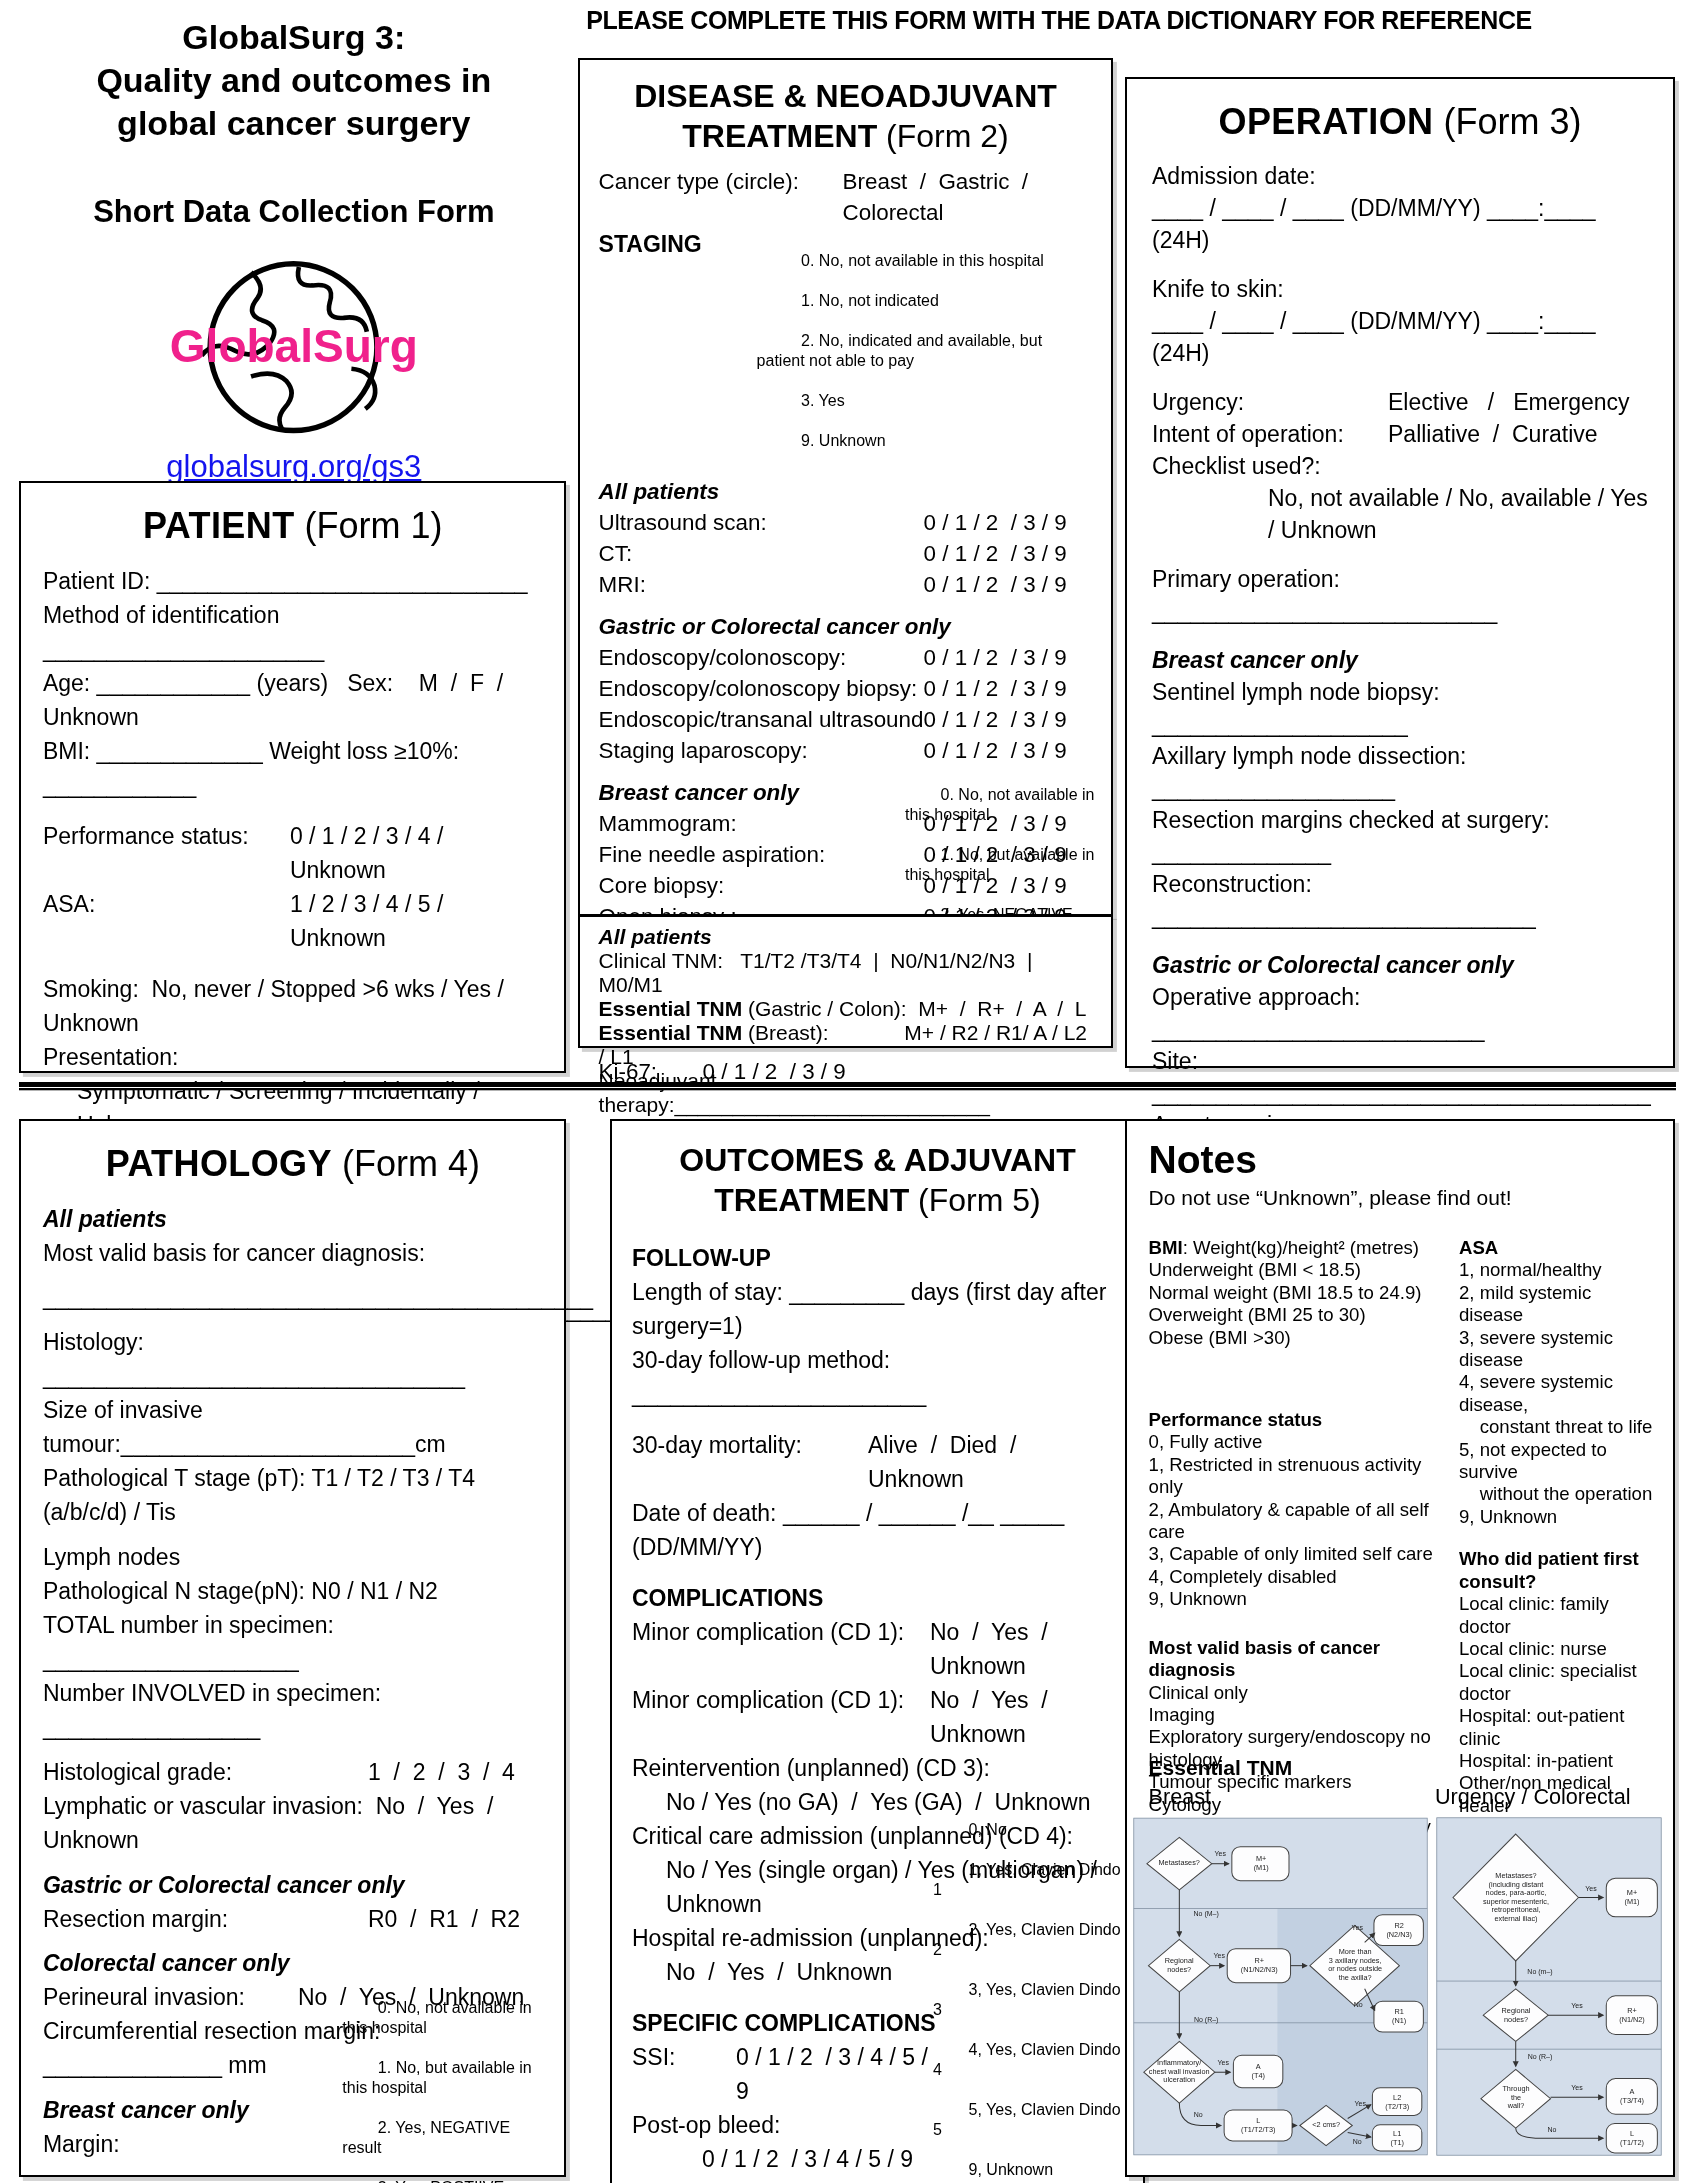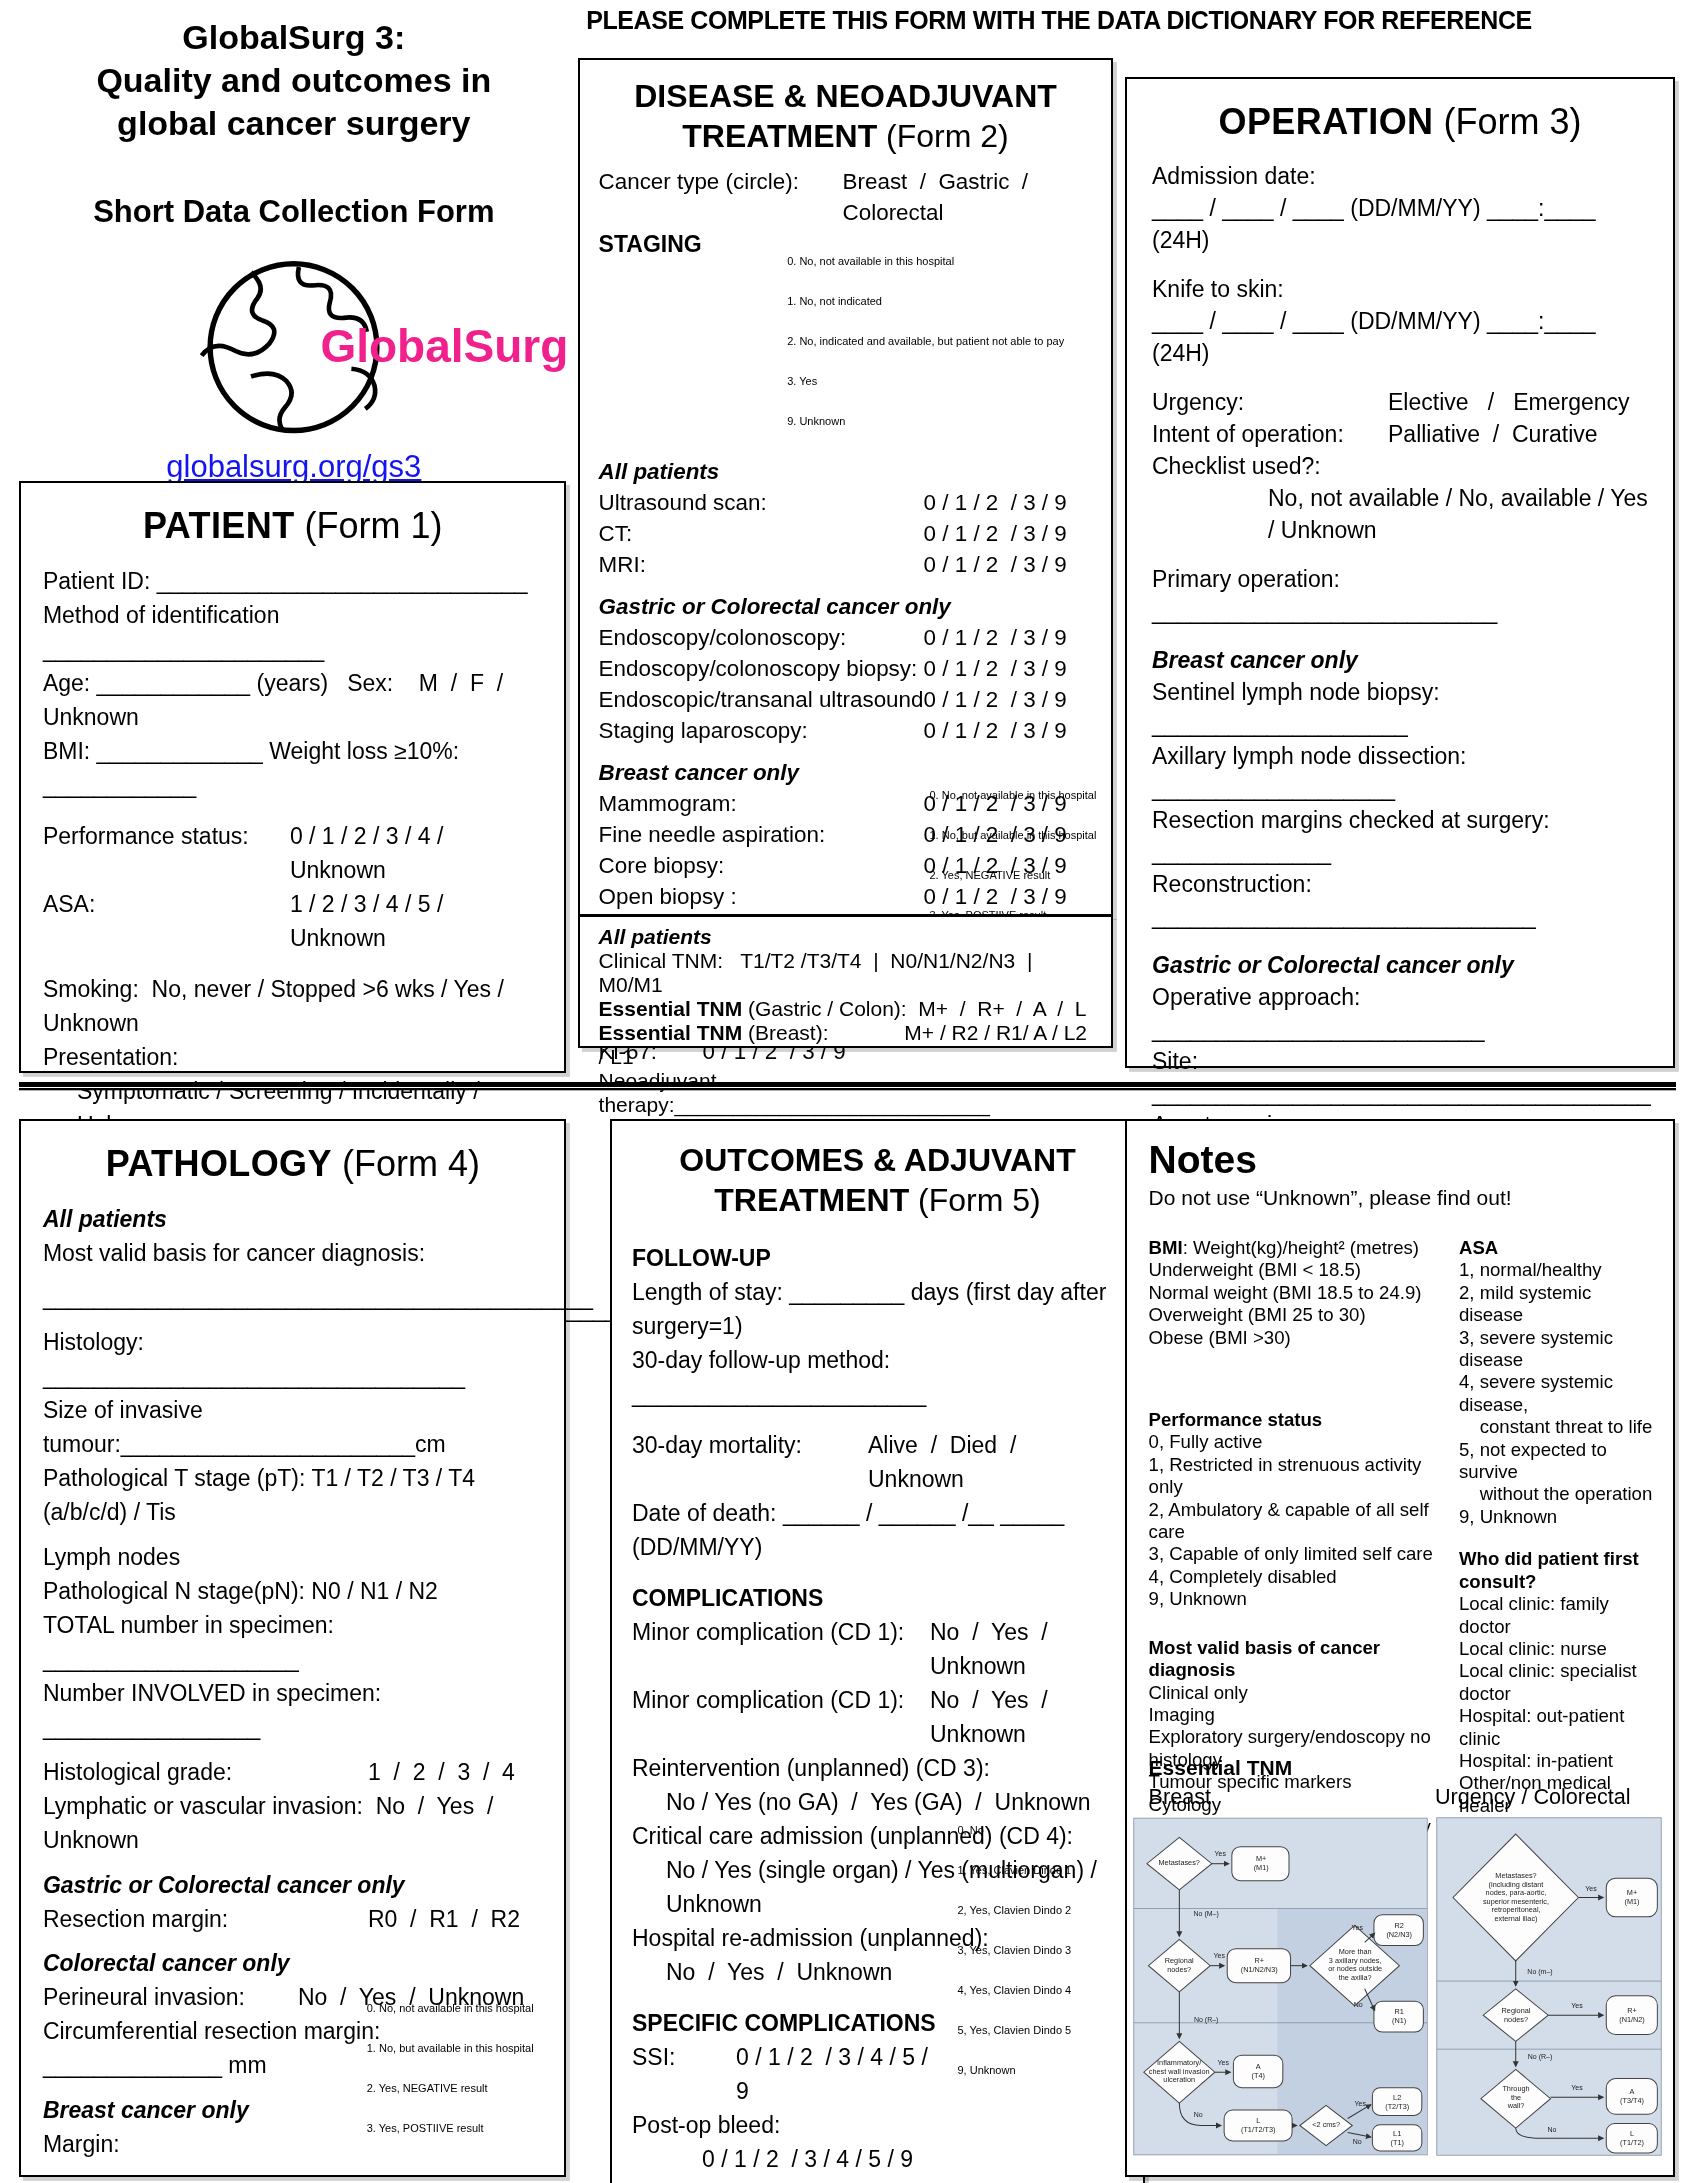--- a/index.html
+++ b/index.html
@@ -4,37 +4,37 @@
 <style>
   html,body{margin:0;padding:0;background:#e8e8e8;font-family:"Liberation Sans",sans-serif;color:#000;}
   #page{position:relative;width:1688px;height:2183px;background:#ffffff;overflow:hidden;margin:0 auto;}
   .box{position:absolute;border:2.3px solid #000;background:#fff;box-sizing:border-box;box-shadow:3.9px 3.9px 0 rgba(0,0,0,.18);}
   .pad{position:absolute;inset:0;padding:18.6px 21.6px;box-sizing:border-box;}
   
   .it{}
   .bd{font-weight:bold}
   .bi{font-weight:bold;font-style:italic}
   .r{font-size:23px;line-height:34px;white-space:pre-wrap;}
-  .sm{font-size:11px;line-height:20px;white-space:pre-wrap;}
+  .sm{font-size:16px;line-height:20px;white-space:pre-wrap;}
   .gap{height:17px}
   .gap-s{height:10.8px}
   .gap-l{height:31px}
   
   .ftitle{text-align:center;font-size:36px;line-height:42px;margin:3px 0 17px 0;white-space:pre-wrap;}
   .ftitle .bd{letter-spacing:0.4px}
   .ftitle2{text-align:center;font-size:32px;line-height:40px;margin:1.5px 0 10.8px 0;white-space:pre-wrap;font-weight:bold;}
   .ftitle2 .rg{font-weight:normal}
   
   #banner{position:absolute;left:433px;top:4.6px;width:1252px;text-align:center;font-size:26px;font-weight:bold;transform:scaleX(.96);letter-spacing:-0.4px;}
   
   #masthead{position:absolute;left:19.3px;top:15.5px;width:549px;text-align:center;}
   #masthead .t{font-size:34px;line-height:43px;font-weight:bold;}
   #masthead .sub{font-size:31px;font-weight:bold;margin-top:49px;}
   #globe-wrap{position:relative;height:193px;margin-top:23px;}
-  #logo-text{position:absolute;left:0;right:0;top:66px;font-size:46px;font-weight:bold;text-align:right;}
+  #logo-text{position:absolute;left:0;right:0;top:66px;font-size:46px;font-weight:bold;}
   #site-link{display:inline-block;margin-top:3.1px;font-size:31px;text-decoration:underline;}
   
   .g{display:grid}
   .f1g{grid-template-columns:247px 1fr}
   .f2g{grid-template-columns:325px 1fr}
   .f2e{grid-template-columns:104px 1fr;width:309px}
   .f3g{grid-template-columns:236px 1fr}
   .f4g{grid-template-columns:325px 1fr}
   .f5g{grid-template-columns:298px 1fr}
   .f5m{grid-template-columns:236px 1fr}

